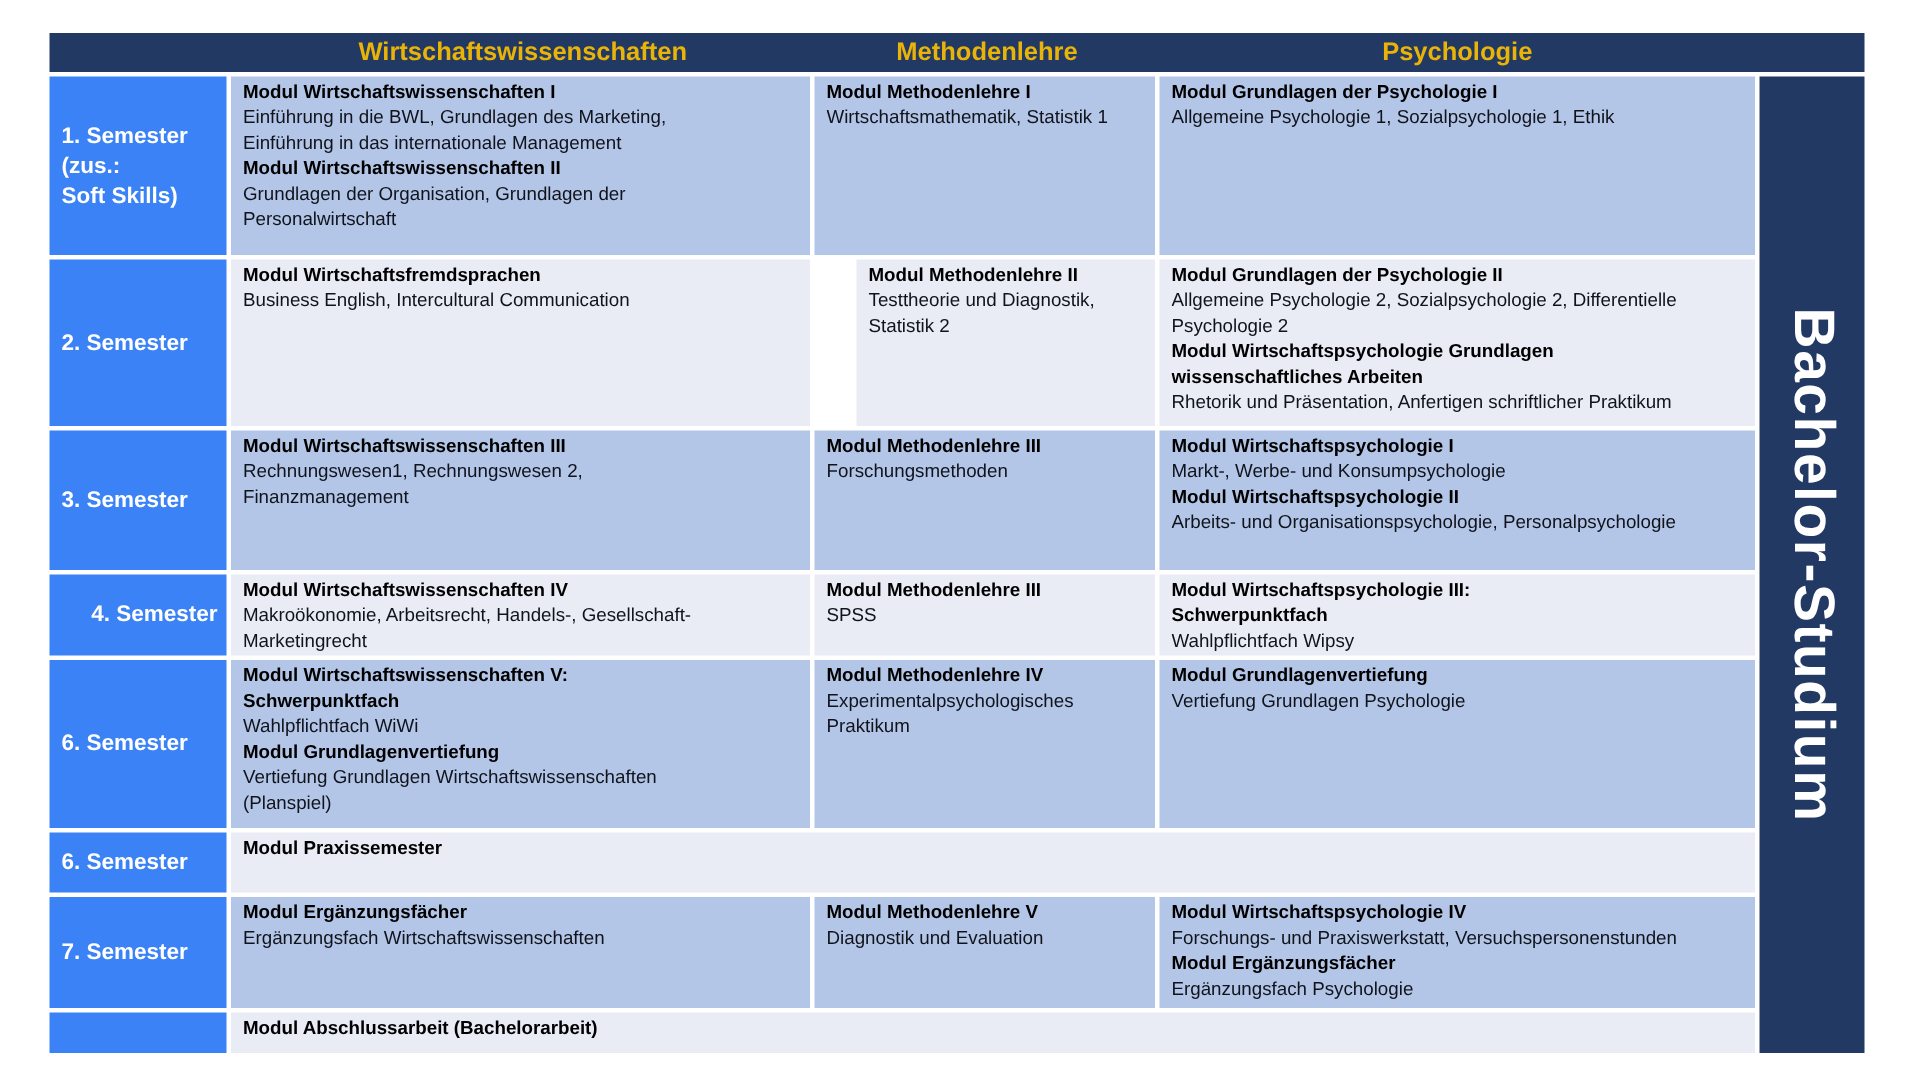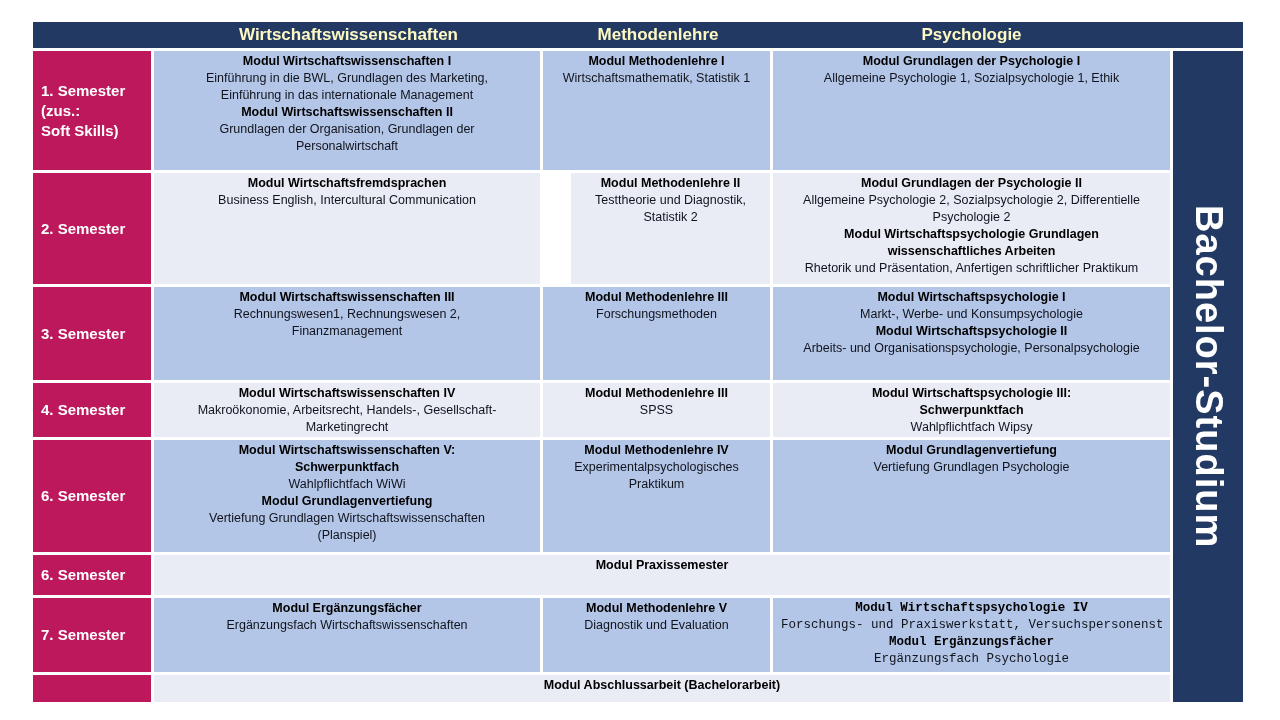--- a/index.html
+++ b/index.html
@@ -13,37 +13,37 @@
     display:grid;
     grid-template-columns:118px 386px 227px 397px 70px;
     grid-template-rows:26px 119px 111px 93px 54px 112px 40px 74px 27px;
     gap:3px;
     background:#ffffff;
   }
   .hdr{
     grid-row:1;grid-column:1 / -1;
     background:#223A63;
     display:flex;align-items:center;
-    color:#fef9c3;font-weight:bold;font-size:17px;
+    color:#eab308;font-weight:bold;font-size:17px;
   }
   .hdr .sp{width:121px;}
   .hdr .hc{text-align:center;}
   .hdr .hc.c1{width:389px;}
   .hdr .hc.c2{width:230px;}
   .hdr .hc.c3{width:397px;}
   .sem{
     grid-column:1;
-    background:#be185d;color:#ffffff;
+    background:#3b82f6;color:#ffffff;
     font-weight:bold;font-size:15px;line-height:20px;
     display:flex;flex-direction:column;justify-content:center;
     padding:0 6px 0 8px;overflow:hidden;
   }
   .cell{
     padding:2px 8px;overflow:hidden;
-    font-size:12.5px;line-height:17px;color:#10131c;text-align:center;
+    font-size:12.5px;line-height:17px;color:#10131c;
   }
   .cell .ln{white-space:nowrap;overflow:hidden;}
   .cell .ln.b{font-weight:bold;color:#000000;}
   .bg-blue{background:#B4C6E7;}
   .bg-light{background:#E9EBF5;}
   .sidebar{
     grid-column:5;grid-row:2 / 10;
     background:#223A63;
     display:flex;align-items:center;justify-content:center;
     overflow:hidden;
@@ -119,21 +119,21 @@
     <div class="cell bg-blue" style="grid-area: 4 / 3;">
       <div class="ln b">Modul Methodenlehre III</div>
       <div class="ln">Forschungsmethoden</div>
     </div>
     <div class="cell bg-blue" style="grid-area: 4 / 4;">
       <div class="ln b">Modul Wirtschaftspsychologie I</div>
       <div class="ln">Markt-, Werbe- und Konsumpsychologie</div>
       <div class="ln b">Modul Wirtschaftspsychologie II</div>
       <div class="ln">Arbeits- und Organisationspsychologie, Personalpsychologie</div>
     </div>
-    <div class="sem" style="grid-row: 5;">
+    <div class="sem" style="grid-row: 5; text-align: right;">
       <div>4. Semester</div>
     </div>
     <div class="cell bg-light" style="grid-area: 5 / 2;">
       <div class="ln b">Modul Wirtschaftswissenschaften IV</div>
       <div class="ln">Makroökonomie, Arbeitsrecht, Handels-, Gesellschaft-</div>
       <div class="ln">Marketingrecht</div>
     </div>
     <div class="cell bg-light" style="grid-area: 5 / 3;">
       <div class="ln b">Modul Methodenlehre III</div>
       <div class="ln">SPSS</div>
@@ -173,21 +173,21 @@
       <div>7. Semester</div>
     </div>
     <div class="cell bg-blue" style="grid-area: 8 / 2;">
       <div class="ln b">Modul Ergänzungsfächer</div>
       <div class="ln">Ergänzungsfach Wirtschaftswissenschaften</div>
     </div>
     <div class="cell bg-blue" style="grid-area: 8 / 3;">
       <div class="ln b">Modul Methodenlehre V</div>
       <div class="ln">Diagnostik und Evaluation</div>
     </div>
-    <div class="cell bg-blue" style="grid-area: 8 / 4; font-family: Liberation Mono, monospace;">
+    <div class="cell bg-blue" style="grid-area: 8 / 4;">
       <div class="ln b">Modul Wirtschaftspsychologie IV</div>
       <div class="ln">Forschungs- und Praxiswerkstatt, Versuchspersonenstunden</div>
       <div class="ln b">Modul Ergänzungsfächer</div>
       <div class="ln">Ergänzungsfach Psychologie</div>
     </div>
     <div class="sem" style="grid-row: 9;"></div>
     <div class="cell bg-light" style="grid-area: 9 / 2 / auto / 5;">
       <div class="ln b">Modul Abschlussarbeit (Bachelorarbeit)</div>
     </div>
   </div>

